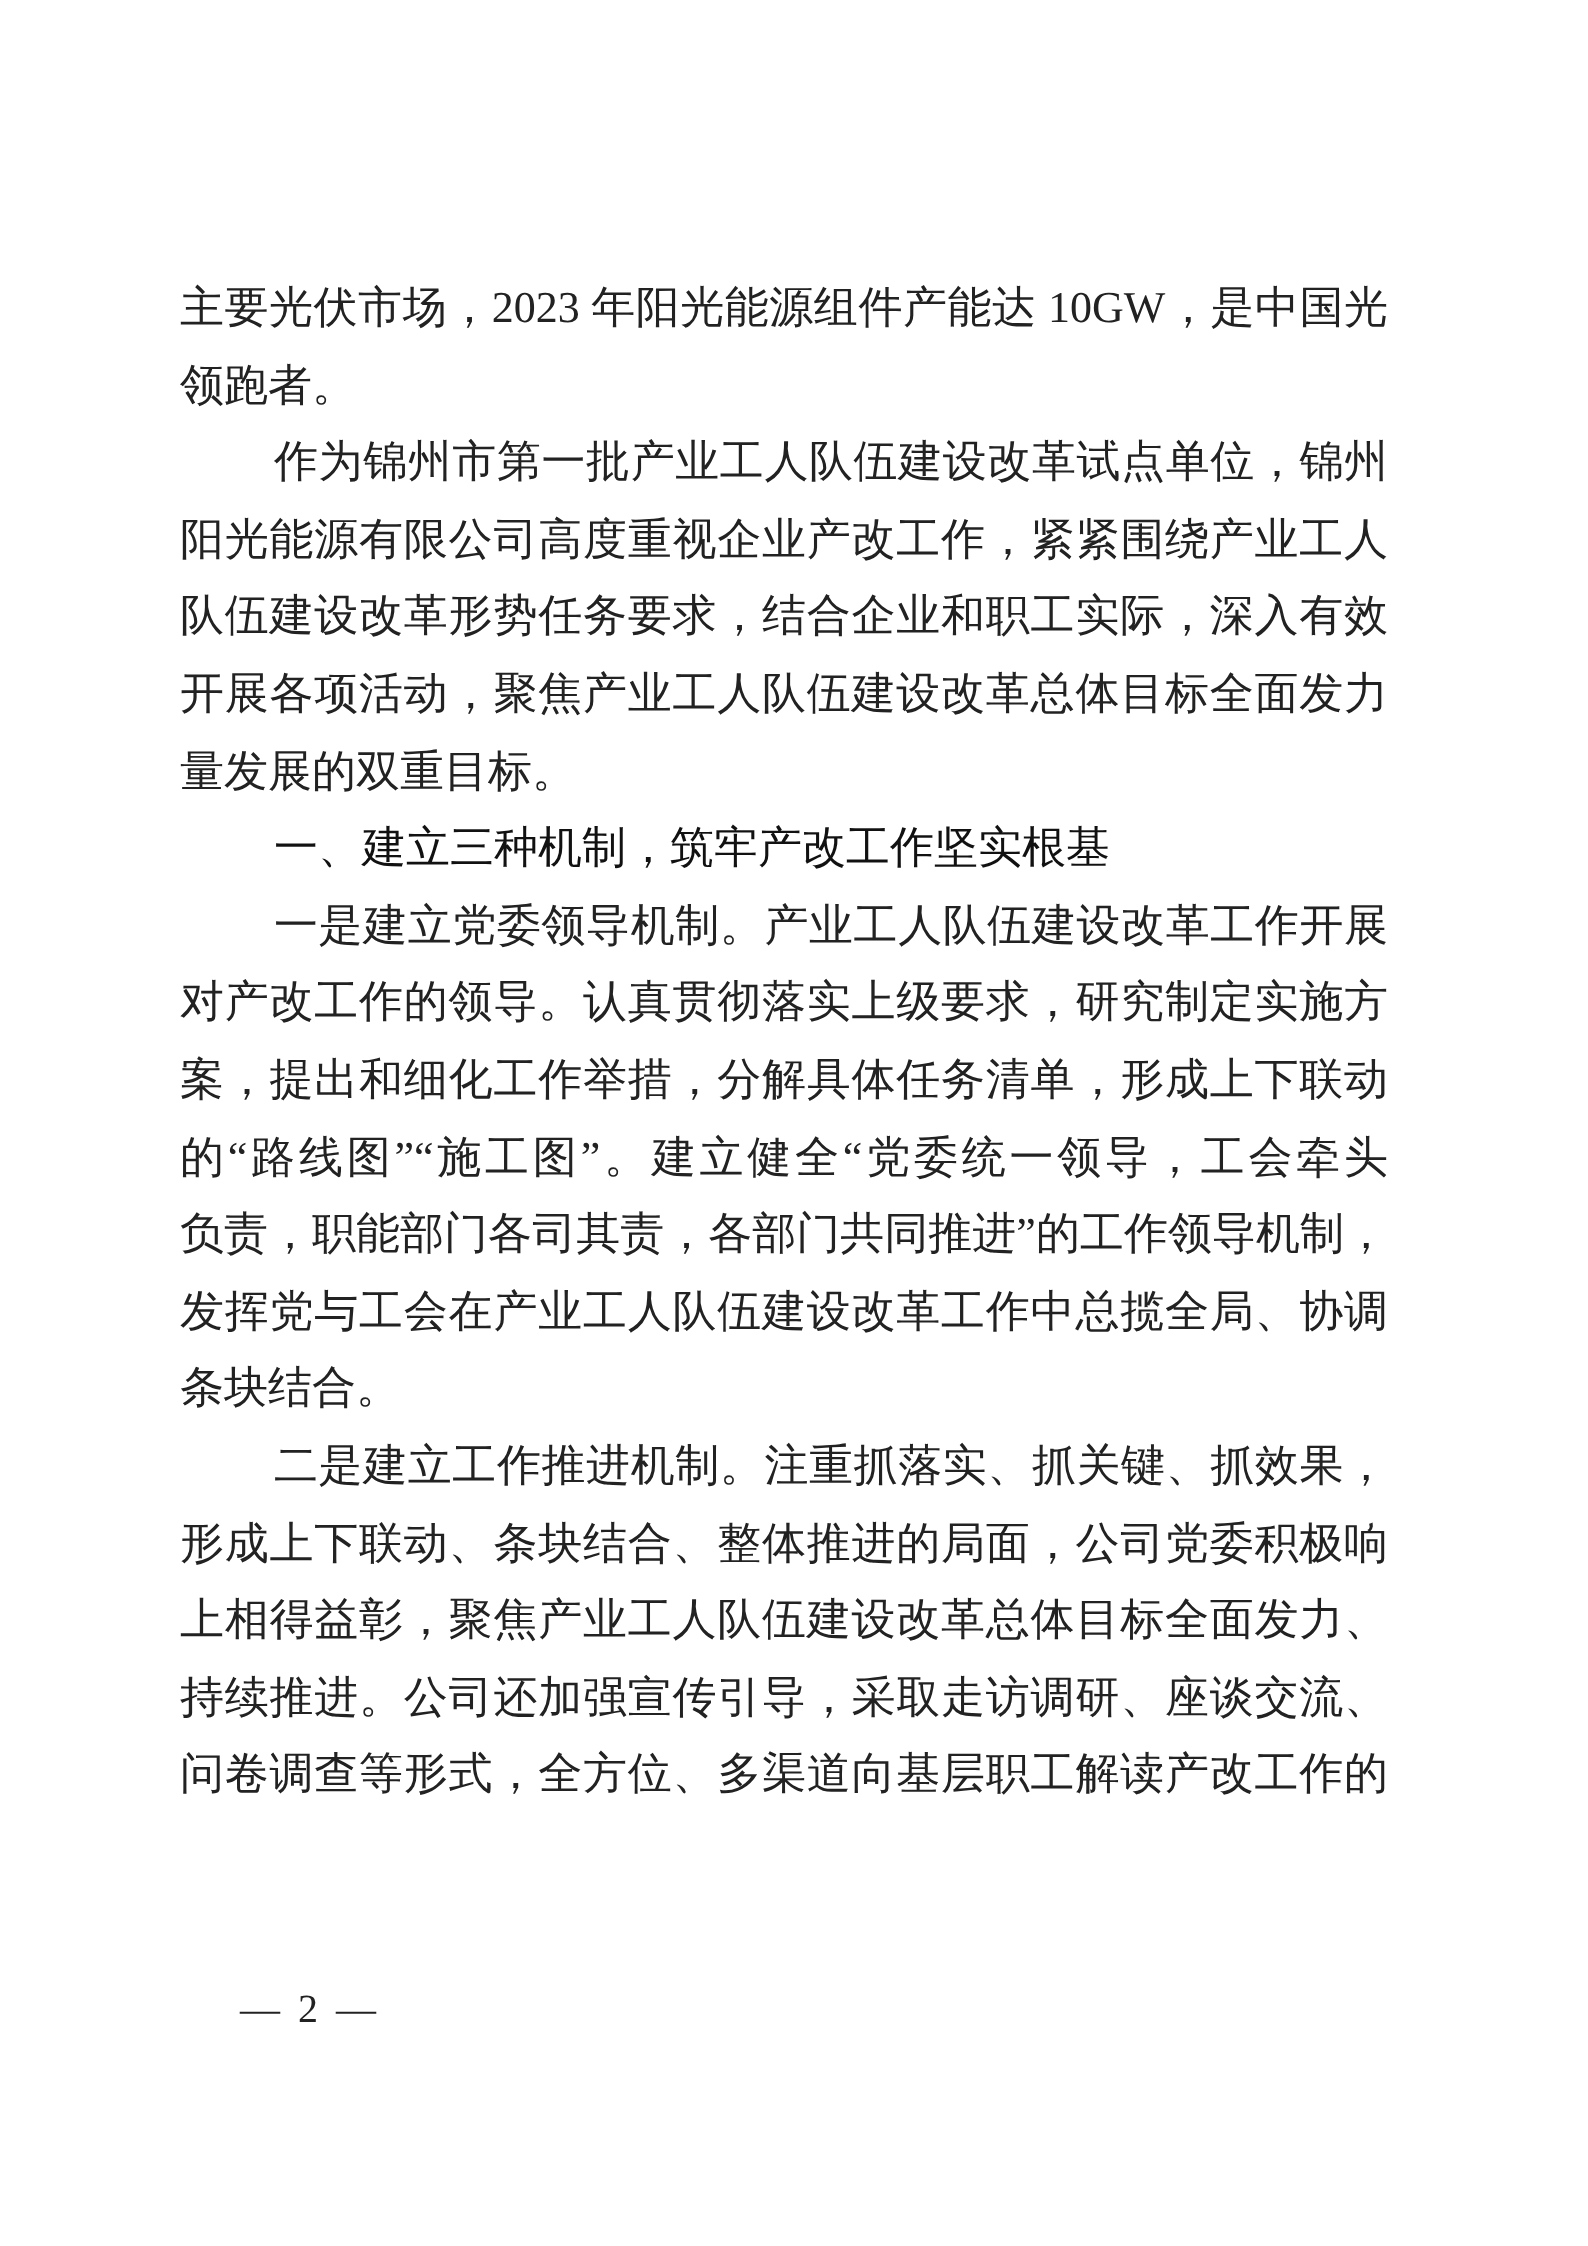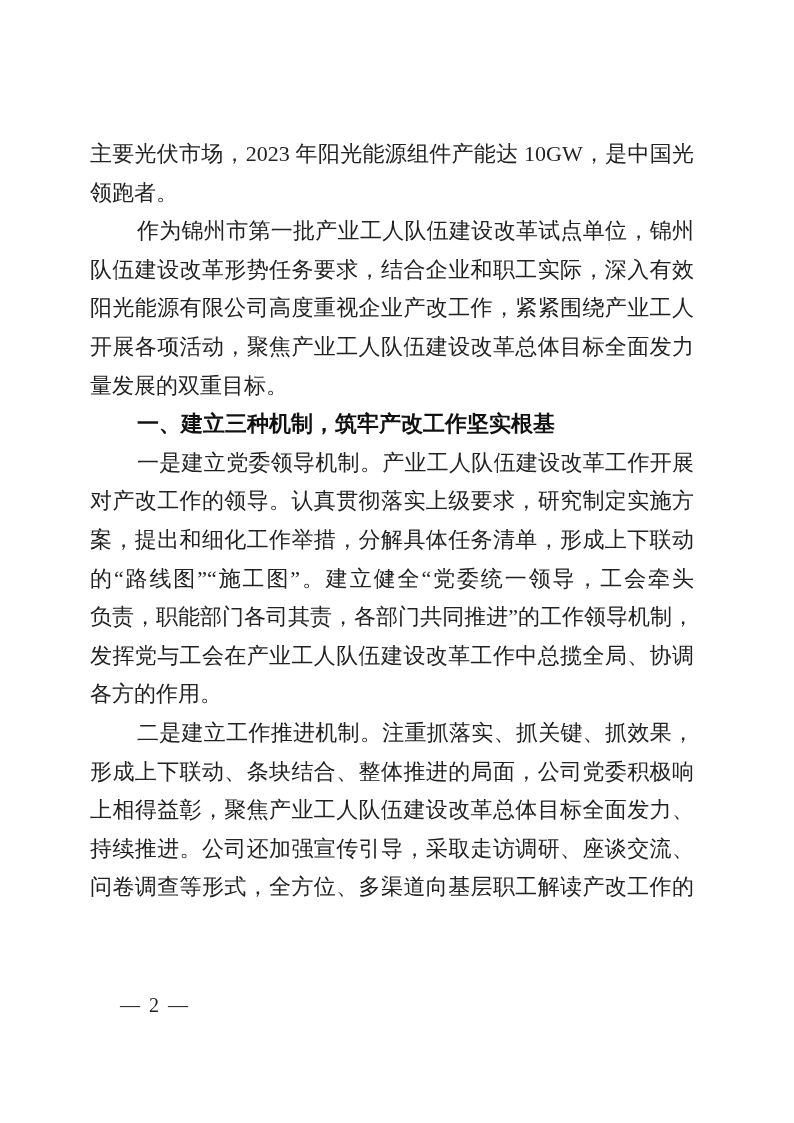--- a/index.html
+++ b/index.html
@@ -36,21 +36,21 @@
   }
   .line.left {
     text-align: right;
     text-align-last: left;
   }
   .line.indent {
     text-indent: 47px;
   }
   .line.heading {
     font-family: "Liberation Sans", "DejaVu Sans", sans-serif;
-    font-weight: bold;
+    font-weight: normal;
     color: #111111;
   }
   .footer {
     position: absolute;
     left: 120px;
     top: 992px;
     height: 26px;
     line-height: 26px;
     font-size: 20px;
     color: #222222;
@@ -59,32 +59,32 @@
   }
 </style>
 </head>
 <body>
 
 <div class="page">
   <div class="content">
       <div class="line body justify">主要光伏市场，2023 年阳光能源组件产能达 10GW，是中国光伏</div>
       <div class="line body left">领跑者。</div>
       <div class="line body indent justify">作为锦州市第一批产业工人队伍建设改革试点单位，锦州</div>
+      <div class="line body justify">阳光能源有限公司高度重视企业产改工作，紧紧围绕产业工人</div>
       <div class="line body justify">队伍建设改革形势任务要求，结合企业和职工实际，深入有效</div>
-      <div class="line body justify">阳光能源有限公司高度重视企业产改工作，紧紧围绕产业工人</div>
       <div class="line body justify">开展各项活动，聚焦产业工人队伍建设改革总体目标全面发力</div>
       <div class="line body left">量发展的双重目标。</div>
       <div class="line heading indent left">一、建立三种机制，筑牢产改工作坚实根基</div>
       <div class="line body indent justify">一是建立党委领导机制。产业工人队伍建设改革工作开展</div>
       <div class="line body justify">对产改工作的领导。认真贯彻落实上级要求，研究制定实施方</div>
       <div class="line body justify">案，提出和细化工作举措，分解具体任务清单，形成上下联动</div>
       <div class="line body justify">的“路线图”“施工图”。建立健全“党委统一领导，工会牵头</div>
       <div class="line body justify">负责，职能部门各司其责，各部门共同推进”的工作领导机制，</div>
       <div class="line body justify">发挥党与工会在产业工人队伍建设改革工作中总揽全局、协调</div>
-      <div class="line body left">各方的作用。</div>
+      <div class="line body left">条块结合。</div>
       <div class="line body indent justify">二是建立工作推进机制。注重抓落实、抓关键、抓效果，</div>
       <div class="line body justify">形成上下联动、条块结合、整体推进的局面，公司党委积极响应</div>
       <div class="line body justify">上相得益彰，聚焦产业工人队伍建设改革总体目标全面发力、</div>
       <div class="line body justify">持续推进。公司还加强宣传引导，采取走访调研、座谈交流、</div>
       <div class="line body justify">问卷调查等形式，全方位、多渠道向基层职工解读产改工作的</div>
     </div>
   <div class="footer">— 2 —</div>
 </div>
 
 </body></html>

